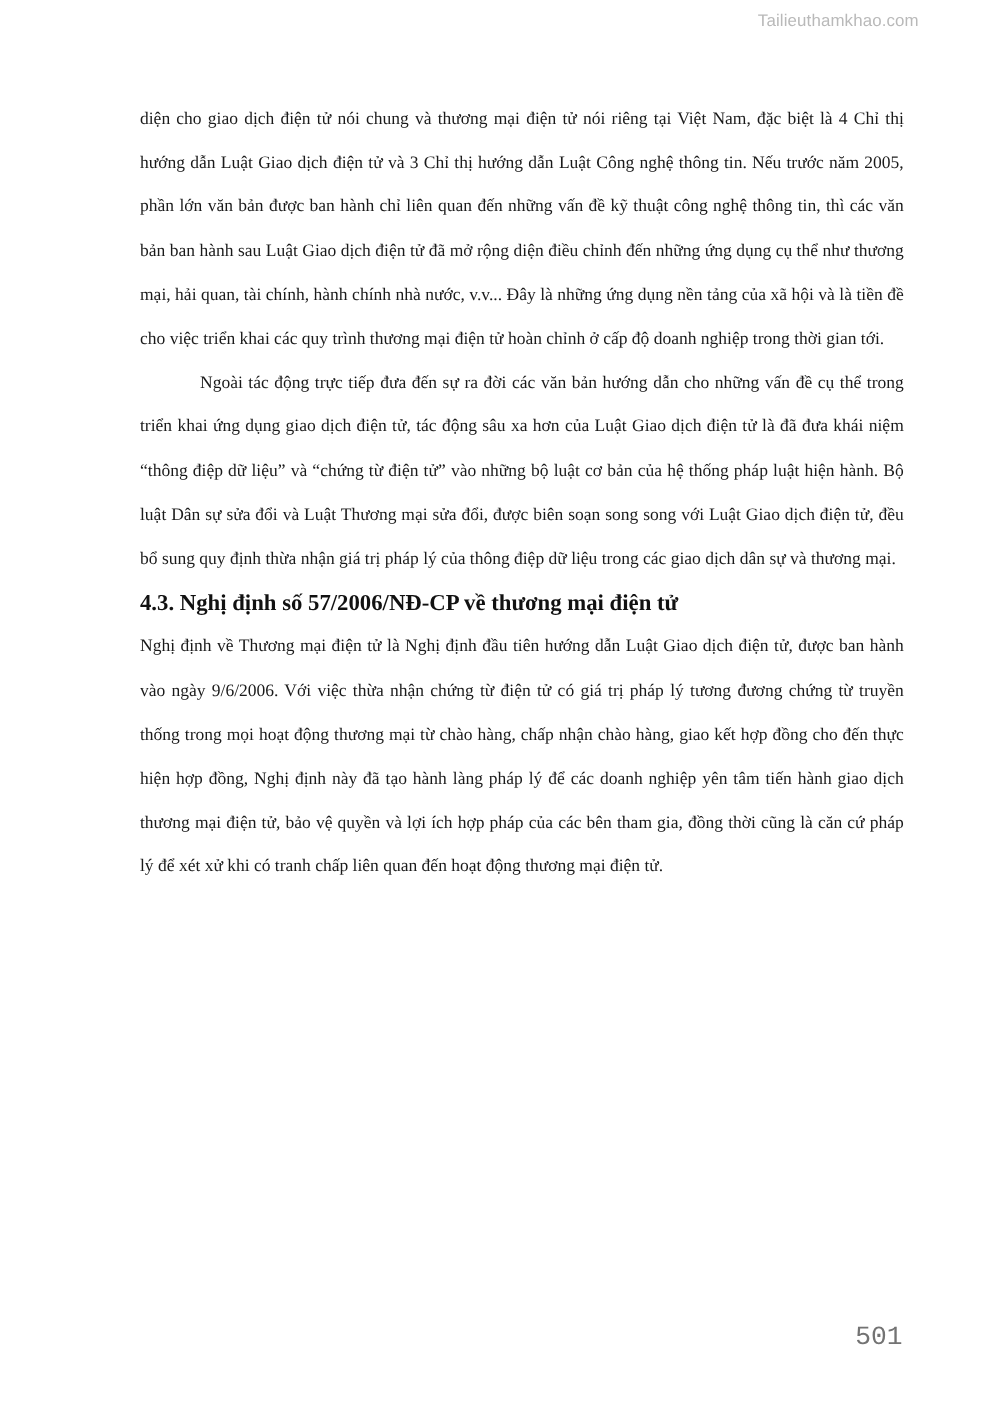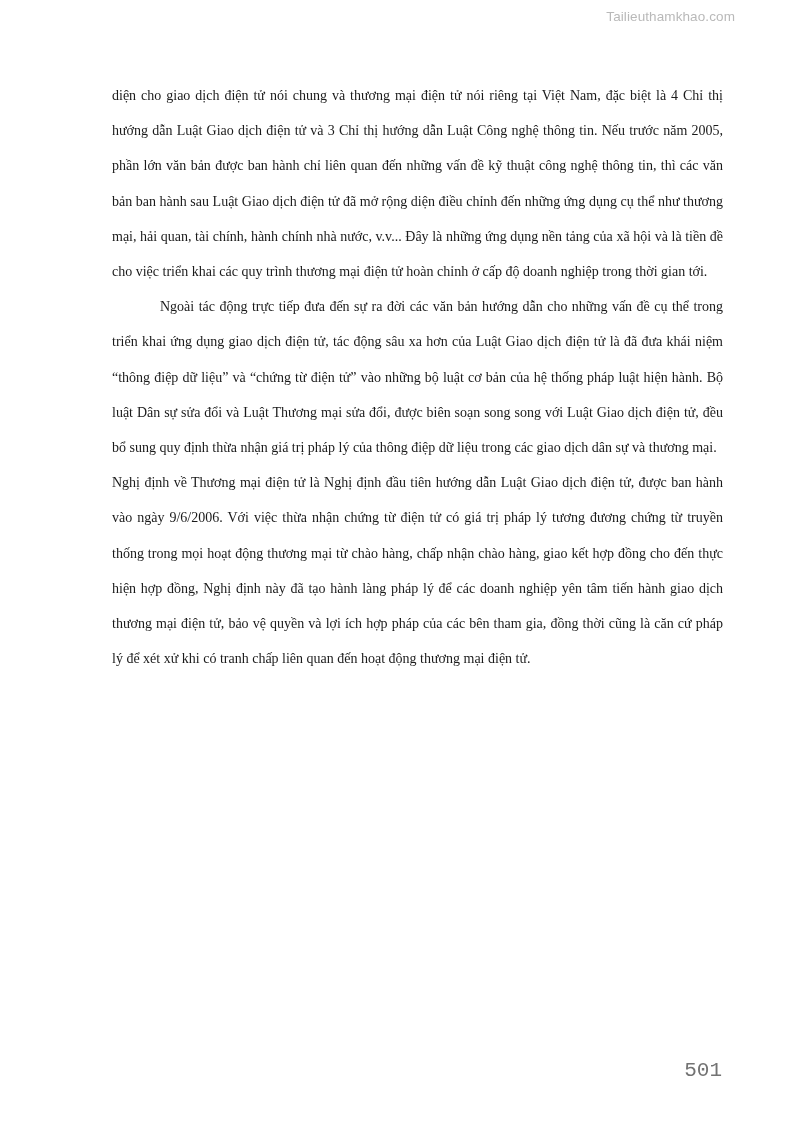--- a/index.html
+++ b/index.html
@@ -71,20 +71,21 @@
 <div class="page">
 
   <div class="watermark">Tailieuthamkhao.com</div>
 
   <div class="content">
 
     <p class="body-text">diện cho giao dịch điện tử nói chung và thương mại điện tử nói riêng tại Việt Nam, đặc biệt là 4 Chỉ thị hướng dẫn Luật Giao dịch điện tử và 3 Chỉ thị hướng dẫn Luật Công nghệ thông tin. Nếu trước năm 2005, phần lớn văn bản được ban hành chỉ liên quan đến những vấn đề kỹ thuật công nghệ thông tin, thì các văn bản ban hành sau Luật Giao dịch điện tử đã mở rộng diện điều chỉnh đến những ứng dụng cụ thể như thương mại, hải quan, tài chính, hành chính nhà nước, v.v... Đây là những ứng dụng nền tảng của xã hội và là tiền đề cho việc triển khai các quy trình thương mại điện tử hoàn chỉnh ở cấp độ doanh nghiệp trong thời gian tới.</p>
 
     <p class="body-text indented">Ngoài tác động trực tiếp đưa đến sự ra đời các văn bản hướng dẫn cho những vấn đề cụ thể trong triển khai ứng dụng giao dịch điện tử, tác động sâu xa hơn của Luật Giao dịch điện tử là đã đưa khái niệm “thông điệp dữ liệu” và “chứng từ điện tử” vào những bộ luật cơ bản của hệ thống pháp luật hiện hành. Bộ luật Dân sự sửa đổi và Luật Thương mại sửa đổi, được biên soạn song song với Luật Giao dịch điện tử, đều bổ sung quy định thừa nhận giá trị pháp lý của thông điệp dữ liệu trong các giao dịch dân sự và thương mại.</p>
 
+    <h2 class="section-heading">4.3. Nghị định số 57/2006/NĐ-CP về thương mại điện tử</h2>
 
     <p class="body-text">Nghị định về Thương mại điện tử là Nghị định đầu tiên hướng dẫn Luật Giao dịch điện tử, được ban hành vào ngày 9/6/2006. Với việc thừa nhận chứng từ điện tử có giá trị pháp lý tương đương chứng từ truyền thống trong mọi hoạt động thương mại từ chào hàng, chấp nhận chào hàng, giao kết hợp đồng cho đến thực hiện hợp đồng, Nghị định này đã tạo hành làng pháp lý để các doanh nghiệp yên tâm tiến hành giao dịch thương mại điện tử, bảo vệ quyền và lợi ích hợp pháp của các bên tham gia, đồng thời cũng là căn cứ pháp lý để xét xử khi có tranh chấp liên quan đến hoạt động thương mại điện tử.</p>
 
 
   </div>
 
   <div class="page-number">501</div>
 
 </div>
 

